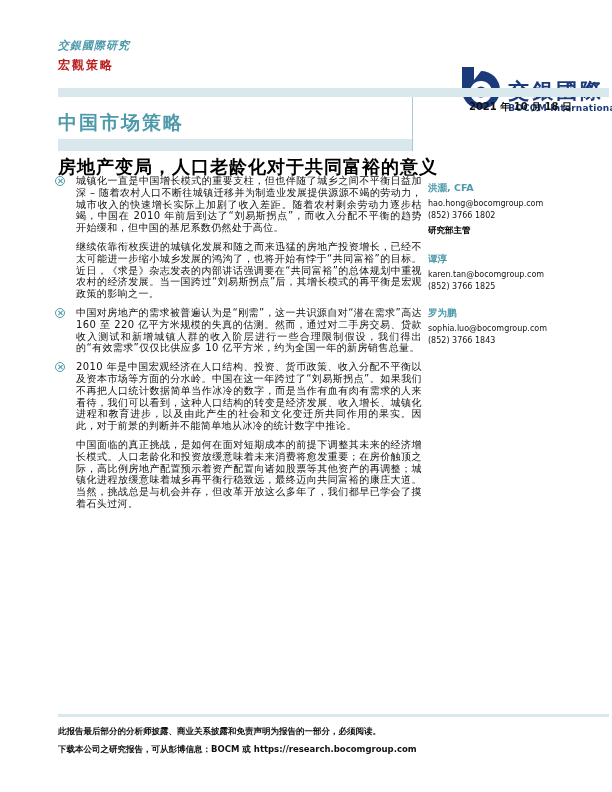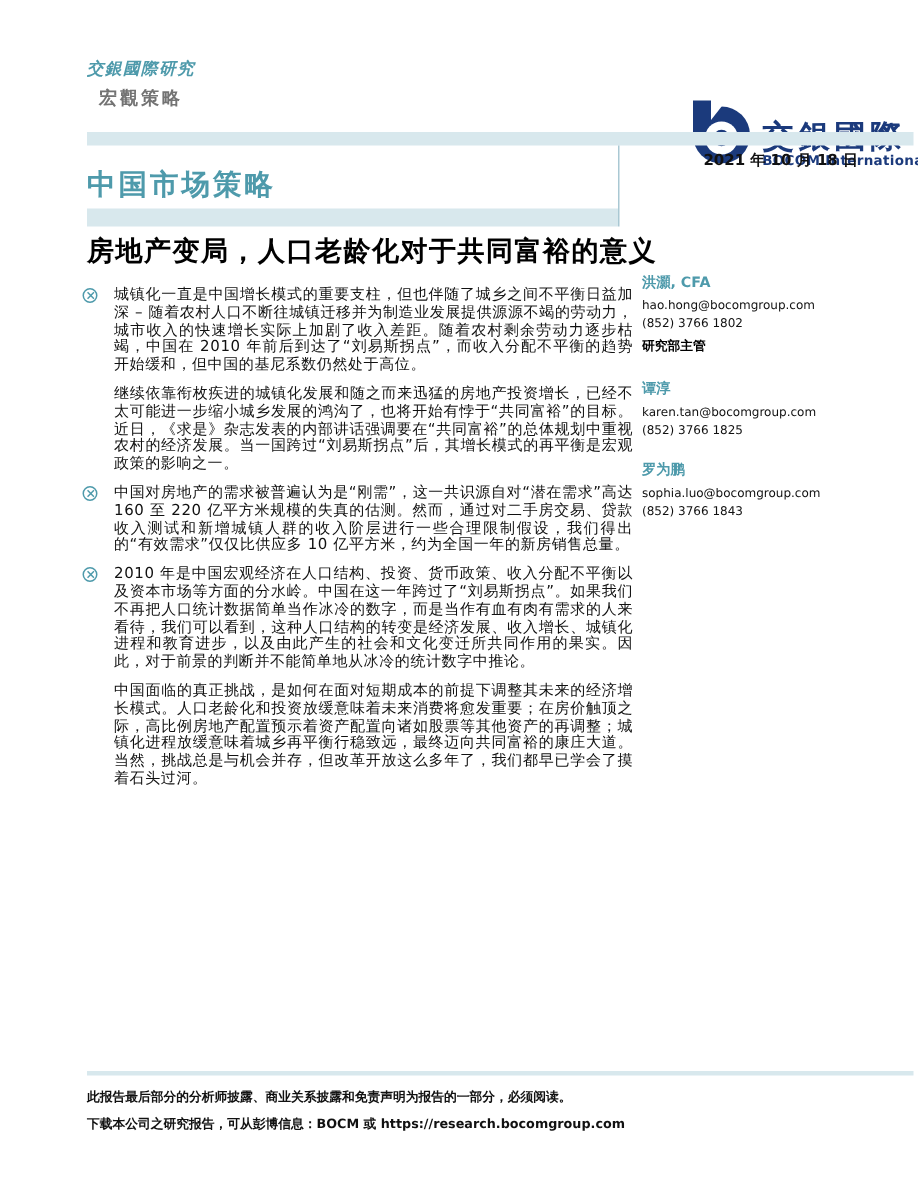--- a/index.html
+++ b/index.html
@@ -4,35 +4,35 @@
 <style>
   html,body { margin:0; padding:0; background:#ffffff; }
   .page {
     position:relative; width:612px; height:792px; background:#ffffff;
     font-family:"DejaVu Sans","Liberation Sans",sans-serif; color:#111;
     overflow:hidden; margin:0 auto;padding-left:27px;
   }
   
   .masthead-left { position:absolute; left:58px; top:38px; }
   .research-label { color:#4E9AAB; font-weight:bold; font-style:italic; font-size:11px; letter-spacing:1px; }
-  .category-label { color:#737373; font-weight:bold; font-size:12px; letter-spacing:2px; margin-top:4px;text-align:center; }
+  .category-label { color:#b91c1c; font-weight:bold; font-size:12px; letter-spacing:2px; margin-top:4px; }
   .logo { position:absolute; right:20px; top:33px; display:flex; align-items:flex-end; gap:7px;margin-top:32px; }
   .logo-text { display:flex; flex-direction:column; line-height:1; }
   .logo-cn { font-size:21px; font-weight:bold; color:#1B3A7C; letter-spacing:3px; }
   .logo-en { font-size:9px; font-weight:bold; color:#1B3A7C; margin-top:2px; letter-spacing:0.2px; }
   .header-band { position:absolute; left:58px; right:30px; top:88px; height:9px; background:#D8E8ED; }
   .report-date { position:absolute; top:100px; right:67px; font-size:10px; font-weight:bold; }
   .divider-v { position:absolute; left:412px; top:97px; width:1px; height:54px; background:#A9C8D3; }
   
   .report-title { position:absolute; left:58px; top:110px; font-size:19px; font-weight:bold; color:#4E9AAB; letter-spacing:2px; }
   .title-band { position:absolute; left:58px; top:139px; width:354px; height:12px; background:#D8E8ED; }
   .report-subtitle { position:absolute; left:58px; top:155px; font-size:18px; font-weight:bold; color:#000; letter-spacing:1px; }
   
   .body-col {
-    position:absolute; left:55px; top:191px; width:367px;
+    position:absolute; left:55px; top:175px; width:367px;
     font-size:10px; line-height:11.8px; letter-spacing:0.4px; text-align:justify;
   }
   .para { position:relative; padding-left:21px; margin-bottom:7px; }
   .bullet-icon {
     position:absolute; left:0; top:1px; width:8px; height:8px;
     border:1px solid #4E9AAB; border-radius:50%;
   }
   .bullet-icon::before, .bullet-icon::after {
     content:""; position:absolute; left:3.5px; top:1px; width:1px; height:6px; background:#4E9AAB;
   }

